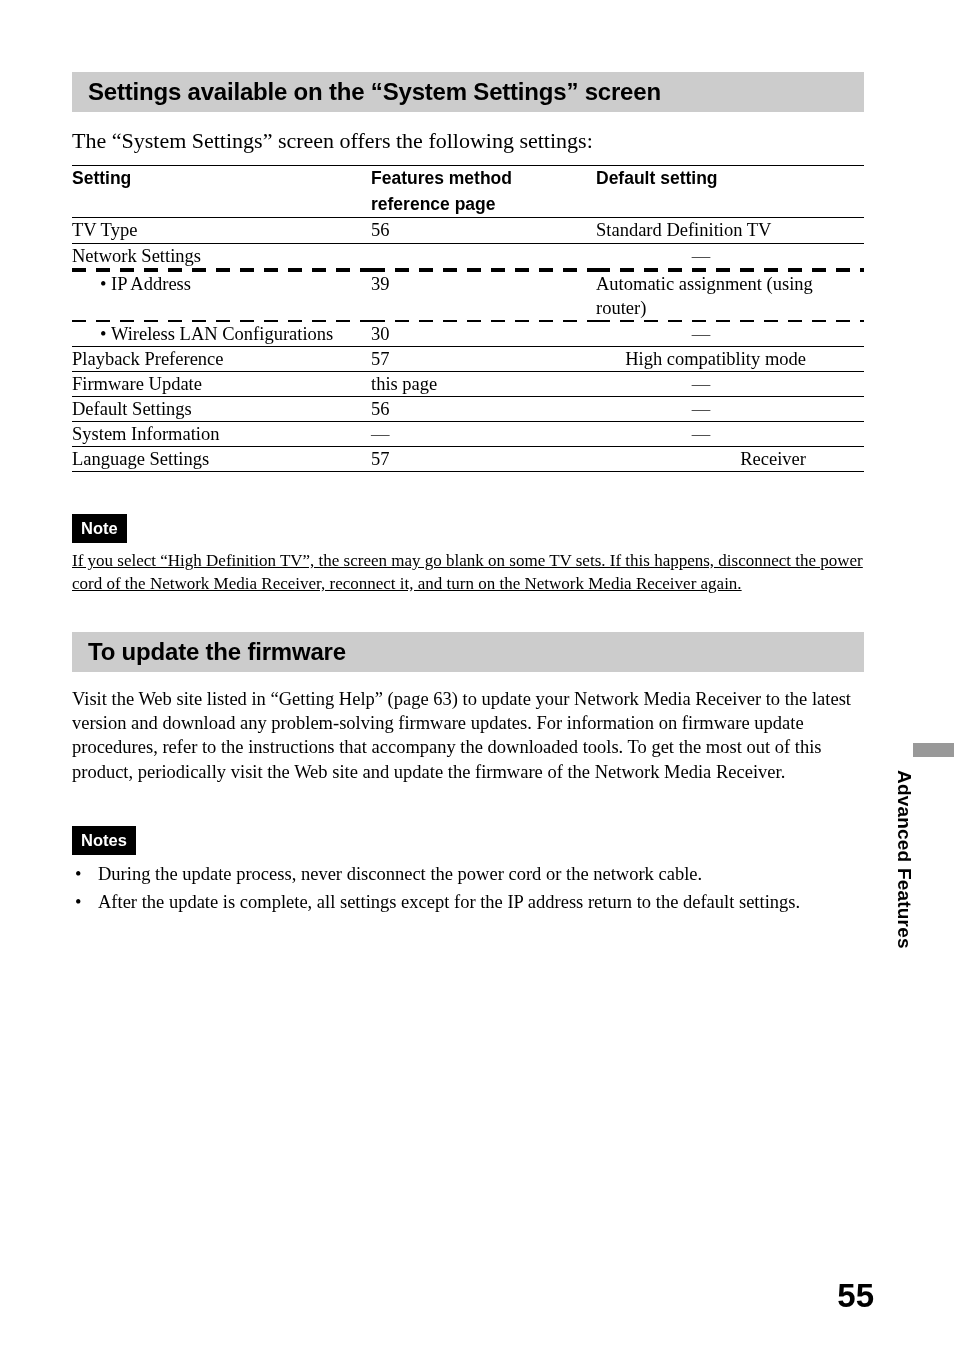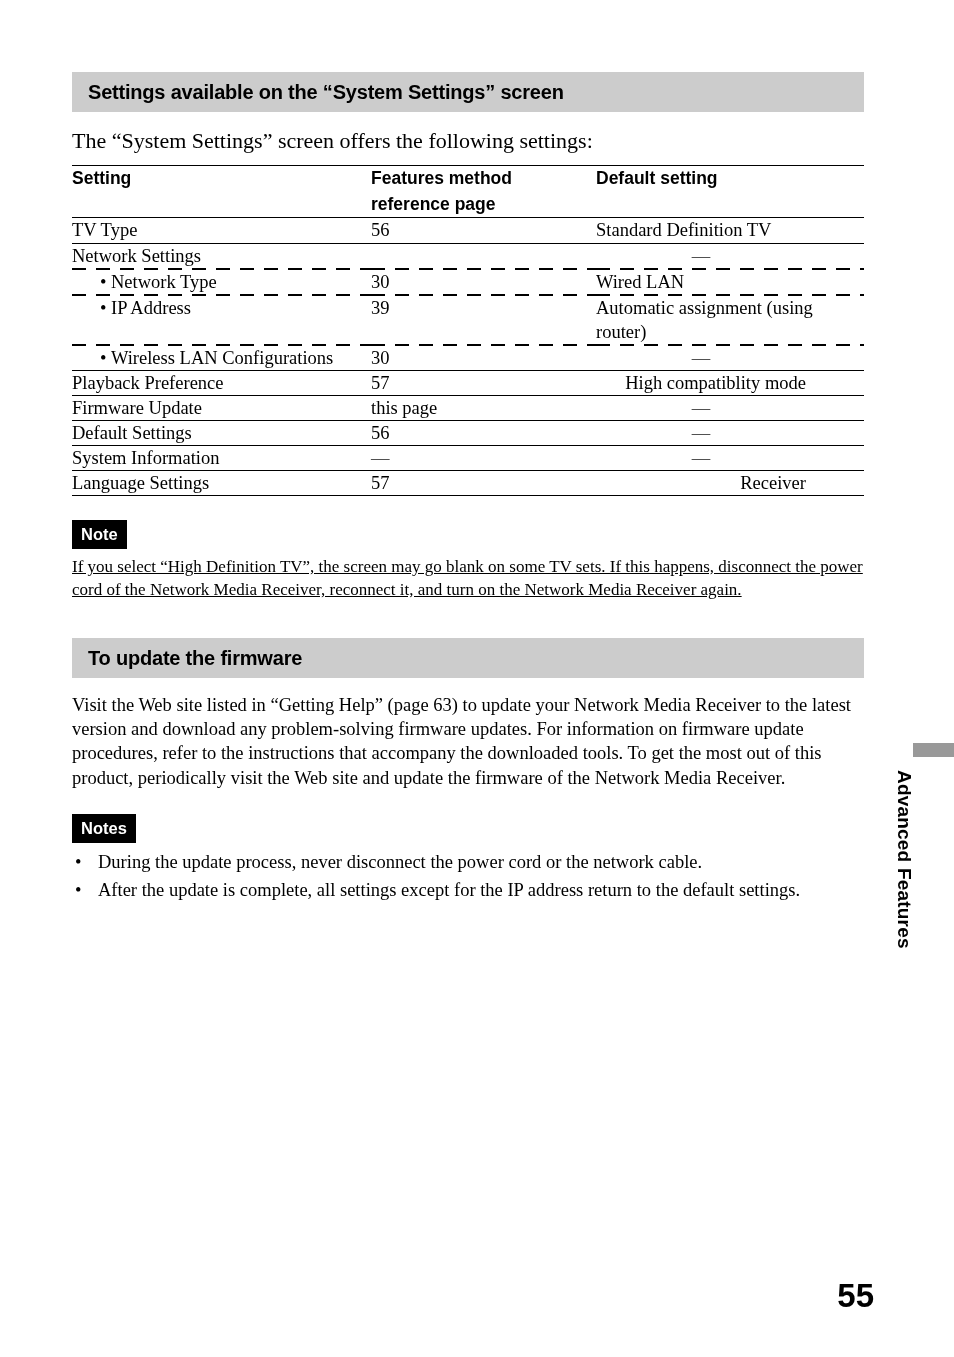--- a/index.html
+++ b/index.html
@@ -36,21 +36,21 @@
     background: #cccccc;
     height: 40px;
     display: flex;
     align-items: center;
     padding-left: 16px;
     box-sizing: border-box;
   }
   .section-band-title {
     font-family: "Liberation Sans", "DejaVu Sans", sans-serif;
     font-weight: bold;
-    font-size: 20px;
+    font-size: 24px;
     letter-spacing: -0.2px;
     color: #000;
     white-space: nowrap;
   }
 
   .intro {
     font-size: 22px;
     line-height: 1.35;
     margin-top: 14px;
     margin-bottom: 9px;
@@ -107,21 +107,21 @@
     width: 11px;
   }
 
   
   .val-left  { display: block; text-align: left; }
   .val-center{ display: block; text-align: right; padding-right: 58px; }
   .val-dash  { display: block; text-align: center; padding-right: 58px; color: #4a4a4a; }
   .pagecol-dash { display: block; text-align: left; color: #4a4a4a; }
 
   
-  .note-block { margin-top: 24px; }
+  .note-block { margin-top: 42px; }
   .note-tag {
     display: inline-block;
     background: #000000;
     color: #ffffff;
     font-family: "Liberation Sans", "DejaVu Sans", sans-serif;
     font-weight: bold;
     font-size: 16.5px;
     line-height: 1;
     padding: 6px 9px 7px 9px;
   }
@@ -239,27 +239,20 @@
             <td class="cell"><span class=""></span></td>
             <td class="cell">
               <span class="val-dash">—</span>
             </td>
           </tr>
           <tr class="dashrow">
             <td></td>
             <td></td>
             <td></td>
           </tr>
-          <tr>
-            <td class="cell indent"><span class="bullet-dot">•</span><span>Network Type</span></td>
-            <td class="cell"><span class="">30</span></td>
-            <td class="cell">
-              <span class="val-left">Wired LAN</span>
-            </td>
-          </tr>
           <tr class="dashrow">
             <td></td>
             <td></td>
             <td></td>
           </tr>
           <tr>
             <td class="cell indent"><span class="bullet-dot">•</span><span>IP Address</span></td>
             <td class="cell"><span class="">39</span></td>
             <td class="cell">
               <span class="val-left">Automatic assignment (using router)</span>

